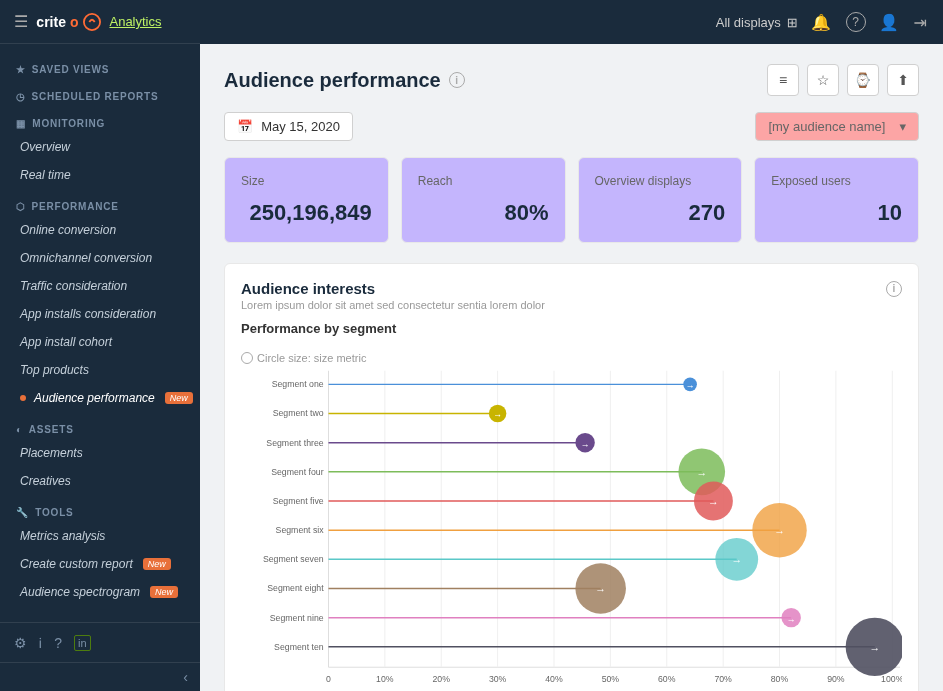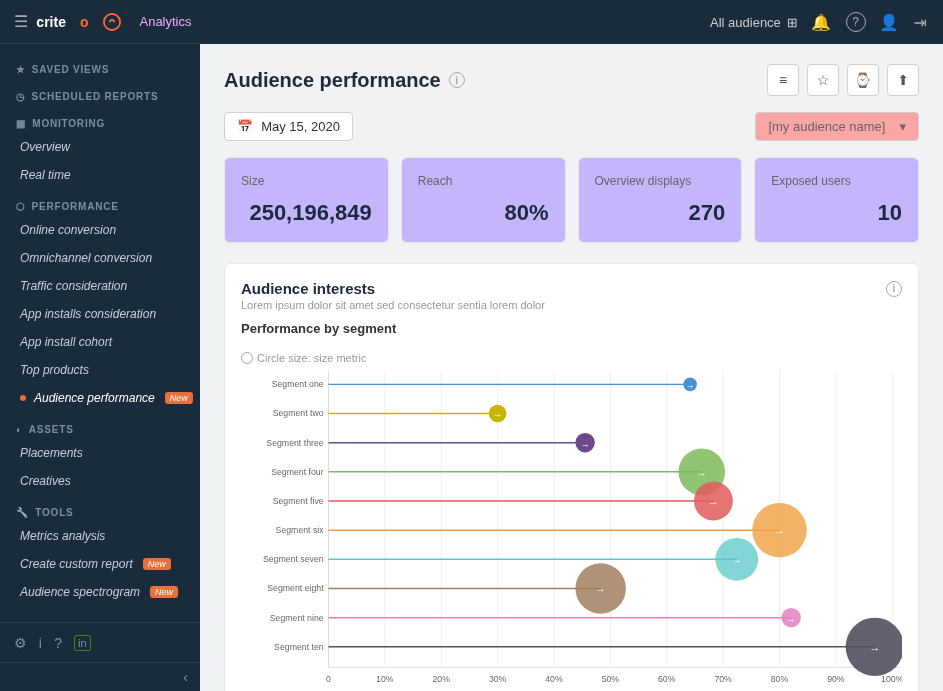--- a/index.html
+++ b/index.html
@@ -2,23 +2,23 @@
 <html><head>
   <meta charset="utf-8">
   <style>
     * { box-sizing: border-box; margin: 0; padding: 0; }
     body { font-family: -apple-system, BlinkMacSystemFont, 'Segoe UI', sans-serif; background: #f5f5f5; display: flex; height: 691px; width: 943px; overflow: hidden; }
 
     
     .sidebar { width: 200px; background: #1a2b3c; color: #fff; display: flex; flex-direction: column; height: 100%; flex-shrink: 0; }
     .sidebar-header { background: #1a2b3c; padding: 12px 14px; display: flex; align-items: center; gap: 8px; border-bottom: 1px solid rgba(255,255,255,0.1); }
     .hamburger { color: #aaa; font-size: 16px; cursor: pointer; }
-    .logo-text { color: #fff; font-size: 14px; font-weight: 600; display: flex; align-items: center; gap: 14px; }
+    .logo-text { color: #fff; font-size: 14px; font-weight: 600; display: flex; align-items: center; gap: 4px; }
     .logo-o { color: #ff6b35; }
-    .analytics-label { color: #f0abfc; font-size: 13px; margin-left: 4px; font-weight: 400; }
+    .analytics-label { color: #bef264; font-size: 13px; margin-left: 4px; font-weight: 400; text-decoration: underline; }
 
     .sidebar-nav { flex: 1; overflow-y: auto; padding: 8px 0; }
     .nav-section-label { color: #7a8fa6; font-size: 10px; font-weight: 700; letter-spacing: 0.08em; padding: 12px 16px 4px; display: flex; align-items: center; gap: 6px; text-transform: uppercase; }
     .nav-item { padding: 7px 4px 7px 20px; color: #c5d0da; font-size: 12px; cursor: pointer; display: flex; align-items: center; gap: 6px; font-style: italic; }
     .nav-item.active { color: #fff; font-weight: 500; }
     .nav-item .badge-new { background: #e8703a; color: #fff; font-size: 9px; padding: 1px 5px; border-radius: 3px; margin-left: 4px; }
     .nav-dot { width: 6px; height: 6px; border-radius: 50%; background: #e8703a; margin-right: 2px; flex-shrink: 0; }
 
     .sidebar-footer { padding: 10px 14px; display: flex; align-items: center; gap: 12px; border-top: 1px solid rgba(255,255,255,0.1); }
     .footer-icon { color: #7a8fa6; font-size: 14px; cursor: pointer; }
@@ -160,21 +160,21 @@
     <span class="footer-icon">?</span>
     <span class="footer-icon" style="font-size:11px;border:1px solid #4d7c0f;padding:1px 3px;border-radius:2px;">in</span>
   </div>
   <div class="sidebar-collapse">‹</div>
 </div>
 
 <div class="main">
 
   <div class="topbar">
     <span class="topbar-accounts">
-      <span>All audience</span>
+      <span>All displays</span>
       <span>⊞</span>
     </span>
     <span class="topbar-icon">🔔</span>
     <span class="topbar-icon" style="border:1px solid #aaa;border-radius:50%;width:20px;height:20px;display:inline-flex;align-items:center;justify-content:center;font-size:12px;">?</span>
     <span class="topbar-icon">👤</span>
     <span class="topbar-icon">⇥</span>
   </div>
 
   <div class="content">
 

